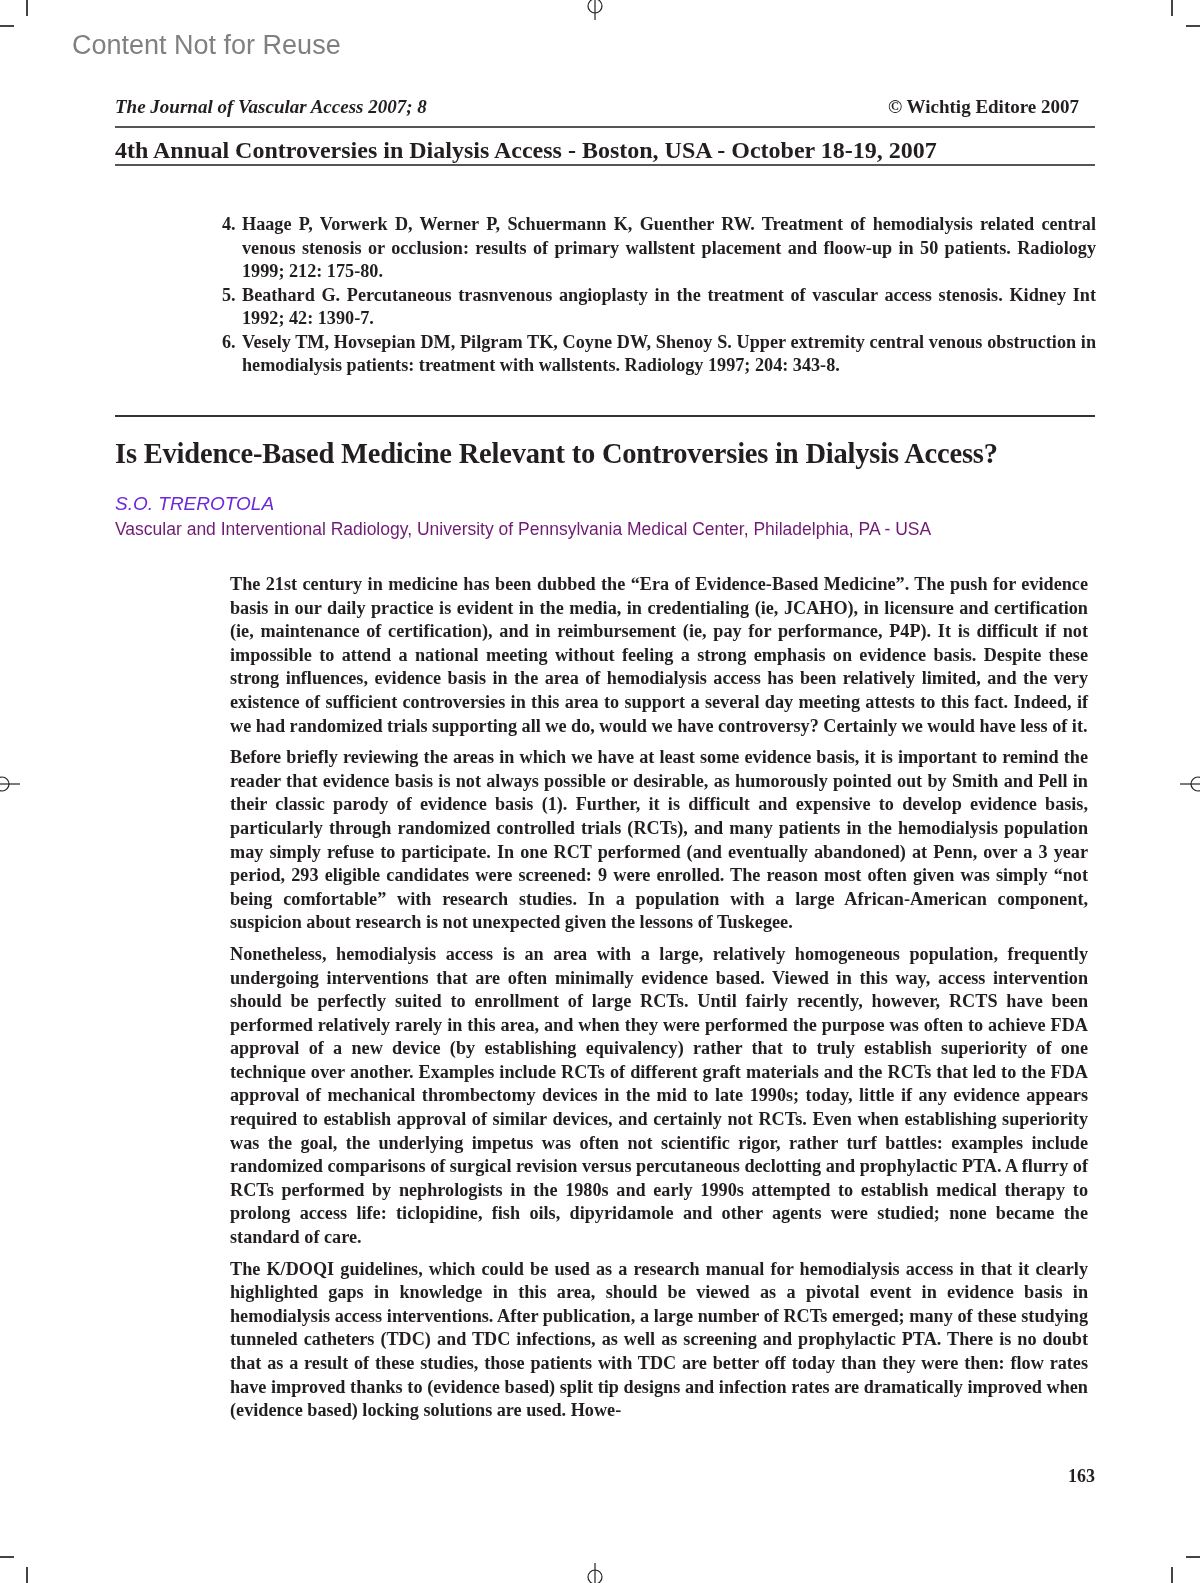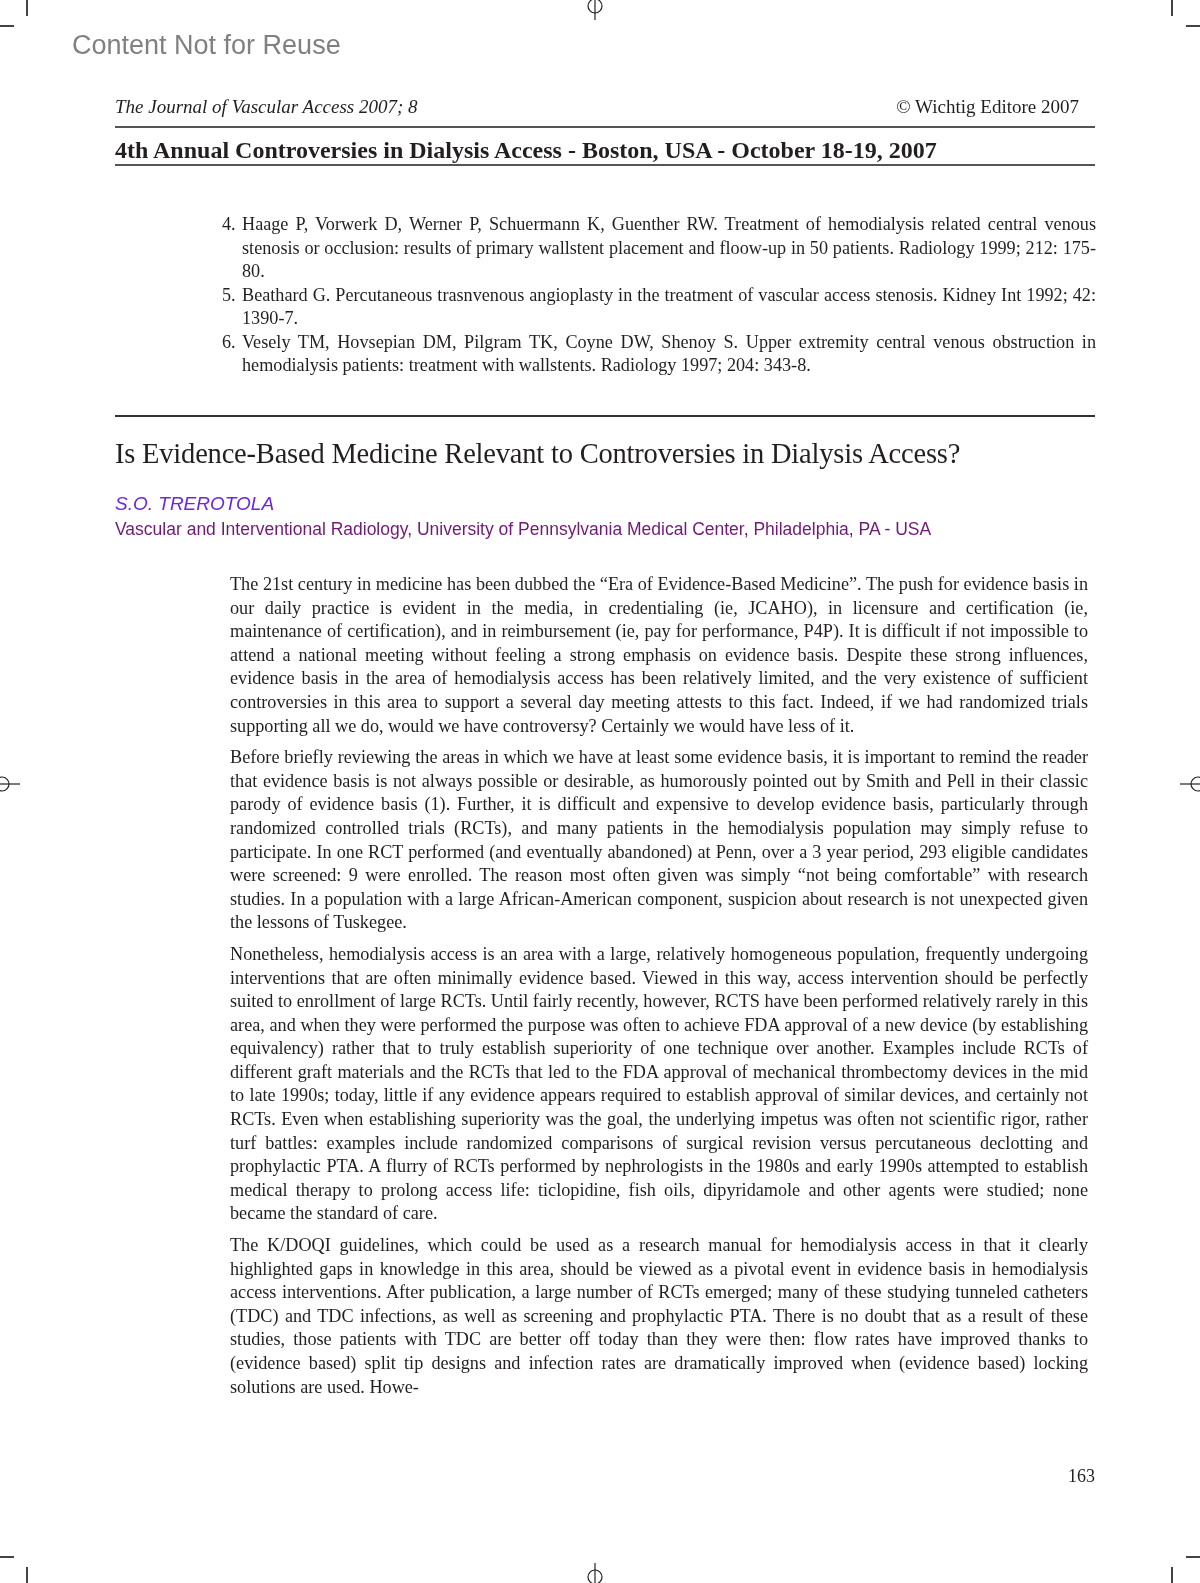--- a/index.html
+++ b/index.html
@@ -1,37 +1,37 @@
 <!DOCTYPE html>
 <html><head>
 <meta charset="utf-8">
 <style>
   html, body { margin: 0; padding: 0; background: #ffffff; }
   body { width: 1200px; height: 1583px; position: relative; overflow: hidden; color: #231f20; }
-  .serif { font-family: "Liberation Serif", "DejaVu Serif", serif; }
+  .serif { font-family: "Liberation Serif", "DejaVu Serif", serif; font-weight: bold; }
   .sans { font-family: "Liberation Sans", "DejaVu Sans", sans-serif; }
 
   
   .mark { position: absolute; background: #444; }
   .reg { position: absolute; }
 
   .watermark { position: absolute; left: 30px; top: 30px; font-size: 27px; color: #808080; margin-left: 42px; }
 
   .running-head { position: absolute; left: 115px; width: 980px; top: 96px; font-size: 19px; }
   .running-head .journal { font-style: italic; }
   .running-head .copyright { position: absolute; right: 16px; top: 0; text-align: center; }
   .rule { position: absolute; left: 115px; width: 980px; height: 2px; background: #555; }
   .conference { position: absolute; left: 115px; top: 137px; font-size: 24px; font-weight: bold; }
 
   .refs { position: absolute; left: 222px; width: 874px; top: 213px; font-size: 18.2px; line-height: 23.5px; text-align: justify; }
   .ref { position: relative; padding-left: 20px; }
   .ref .num { position: absolute; left: 0; top: 0; }
 
   .title-rule { position: absolute; left: 115px; width: 980px; top: 415px; height: 2px; background: #333; }
-  .article-title { position: absolute; left: 115px; top: 438px; font-size: 28.5px; font-weight: normal; letter-spacing: -0.2px; white-space: nowrap; }
+  .article-title { position: absolute; left: 115px; top: 438px; font-size: 28.5px; font-weight: bold; letter-spacing: -0.2px; white-space: nowrap; }
   .author { position: absolute; left: 115px; top: 493px; font-size: 19px; font-style: italic; color: #6d28d9; }
   .affiliation { position: absolute; left: 115px; top: 519px; font-size: 17.5px; color: #701a75; white-space: nowrap; }
 
   .body-text { position: absolute; left: 222px; width: 874px; top: 565px; font-size: 18.2px; line-height: 23.6px; text-align: justify; hyphens: manual; }
   .body-text p { margin: 8px; }
 
   .page-number { position: absolute; right: 105px; top: 1466px; font-size: 18px; }
 </style>
 </head>
 <body>

